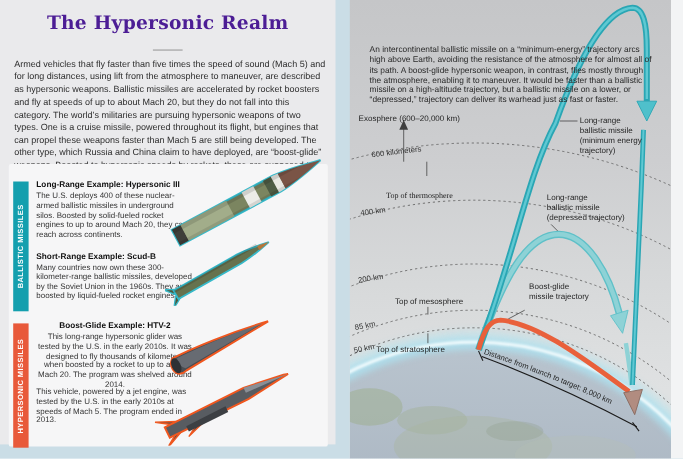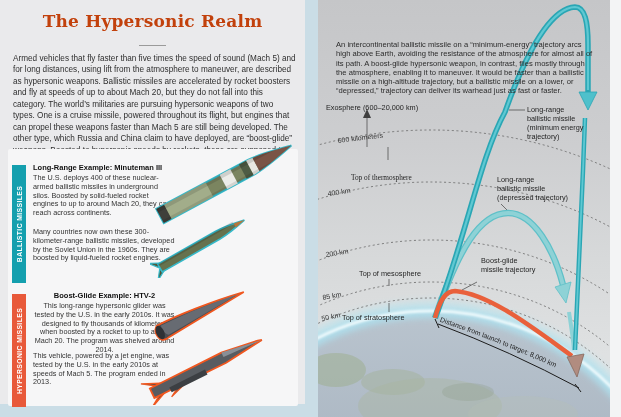--- a/index.html
+++ b/index.html
@@ -5,21 +5,21 @@
   * { margin:0; padding:0; box-sizing:border-box; }
   html,body { width:621px; height:417px; }
   body { font-family:"Liberation Sans","DejaVu Sans",sans-serif; }
   #stage { position:relative; width:621px; height:417px; background:#cadde6; overflow:hidden; }
   .abs { position:absolute; }
 
   
   #left-card { left:0; top:0; width:305px; height:404px; background:#eaeaec; }
   #left-title { left:0; top:11px; width:305px; text-align:center;
     font-family:"DejaVu Serif","Liberation Serif",serif; font-weight:bold;
-    font-size:17px; color:#c2410c; letter-spacing:.2px; }
+    font-size:17px; color:#4c1d95; letter-spacing:.2px; }
   #title-divider { left:139px; top:45px; width:27px; height:1px; background:#9a9a9a; }
   #left-intro { left:13px; top:53px; width:283px; font-size:8.2px; line-height:11.45px; color:#2e2e2e; }
   #white-box { left:8px; top:149px; width:290px; height:257px; background:#f6f6f7; border-radius:2px; }
 
   .vbar { width:14px; }
   .vbar span { position:absolute; left:50%; top:50%;
     transform:translate(-50%,-50%) rotate(-90deg); white-space:nowrap;
     color:#fff; font-size:6.8px; font-weight:bold; letter-spacing:.4px; }
   #bar-ballistic { left:12px; top:165px; height:118px; background:#149fae; }
   #bar-hypersonic { left:12px; top:294px; height:113px; background:#e8593a; }
@@ -60,24 +60,25 @@
     <div id="white-box" class="abs"></div>
 
     <div id="bar-ballistic" class="abs vbar">
       <span>BALLISTIC MISSILES</span>
     </div>
     <div id="bar-hypersonic" class="abs vbar">
       <span>HYPERSONIC MISSILES</span>
     </div>
 
     <div id="sec-0" class="abs m-section">
-      <div class="m-head">Long-Range Example: Minuteman III</div>
+      <div class="m-head">Long-Range Example: Hypersonic III</div>
       <div class="m-body">The U.S. deploys 400 of these nuclear-armed ballistic missiles in underground silos. Boosted by solid-fueled rocket engines to up to around Mach 20, they can reach across continents.</div>
     </div>
     <div id="sec-1" class="abs m-section">
+      <div class="m-head">Short-Range Example: Scud-B</div>
       <div class="m-body">Many countries now own these 300-kilometer-range ballistic missiles, developed by the Soviet Union in the 1960s. They are boosted by liquid-fueled rocket engines.</div>
     </div>
     <div id="sec-2" class="abs m-section">
       <div class="m-head">Boost-Glide Example: HTV-2</div>
       <div class="m-body">This long-range hypersonic glider was tested by the U.S. in the early 2010s. It was designed to fly thousands of kilometers when boosted by a rocket to up to about Mach 20. The program was shelved around 2014.</div>
     </div>
     <div id="sec-3" class="abs m-section">
       <div class="m-body">This vehicle, powered by a jet engine, was tested by the U.S. in the early 2010s at speeds of Mach 5. The program ended in 2013.</div>
     </div>
 

